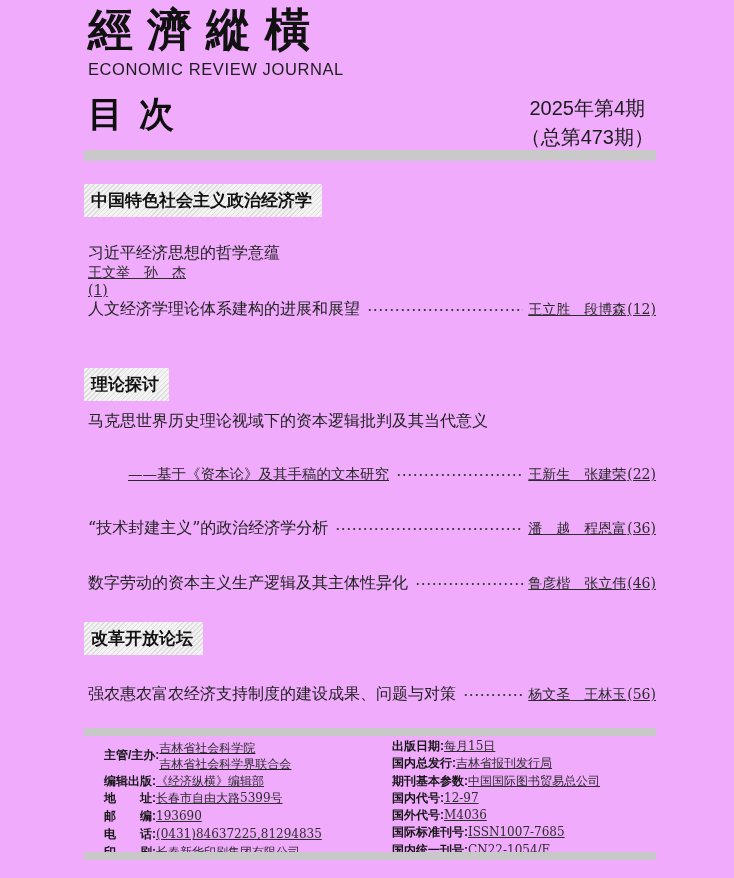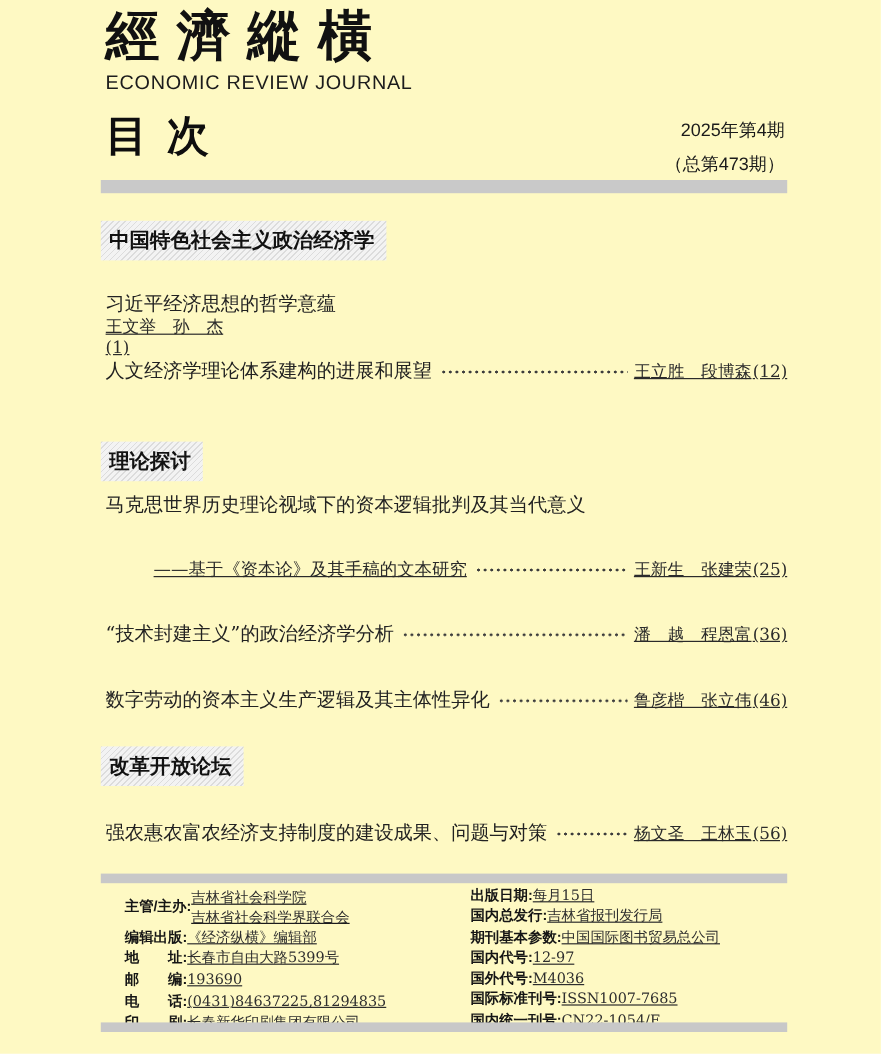--- a/index.html
+++ b/index.html
@@ -1,38 +1,38 @@
 <!DOCTYPE html>
 <html><head>
 <meta charset="utf-8">
 <style>
   html,body{margin:0;padding:0;}
   body{
     width:734px;height:878px;background:#ffffff;color:#1a1a1a;
     font-family:"Liberation Sans", sans-serif;
     position:relative;overflow:hidden;
   }
-  .page{position:absolute;inset:0;background:#fef9c3;}
+  .page{position:absolute;inset:0;background:#f0abfc;}
 
   
   .masthead{position:absolute;left:88px;top:4px;}
   .title-cn{
     font-family:"DejaVu Serif","Liberation Serif",serif;
     font-weight:900;font-size:45px;line-height:52px;letter-spacing:14px;color:#111;
   }
   .title-en{
     margin-top:4px;font-size:16.5px;letter-spacing:0.6px;color:#1c1c1c;font-weight:500;
   }
 
   
   .toc-row{position:absolute;left:88px;right:80px;top:92px;display:flex;justify-content:space-between;align-items:flex-start;}
   .toc-label{
     font-size:35px;font-weight:bold;letter-spacing:16px;color:#0e0e0e;line-height:44px;
   }
-  .issue-info{text-align:right;font-size:15px;line-height:29px;font-weight:500;color:#1b1b1b;padding-top:2px;}
+  .issue-info{text-align:center;font-size:20px;line-height:29px;font-weight:500;color:#1b1b1b;padding-top:2px;}
 
   .rule-bar{position:absolute;left:84px;right:78px;top:150px;height:11px;background:#c9c9c9;}
 
   
   .section-header{
     position:absolute;left:84px;
     font-size:17px;font-weight:bold;color:#121212;
     padding:5px 10px 5px 7px;
     background:repeating-linear-gradient(135deg,#dcdcdc 0px,#dcdcdc 1px,#f3f3f3 1px,#f3f3f3 3.5px);
   }
@@ -113,21 +113,21 @@
 
   <div class="section-header" style="top:368px;">理论探讨</div>
 
   <div class="article-row" style="top:411px;">
     <span class="a-title">马克思世界历史理论视域下的资本逻辑批判及其当代意义</span>
   </div>
   <div class="article-row" style="top:465px;">
     <span class="a-sub kai indent">——基于《资本论》及其手稿的文本研究</span>
     <span class="leader"></span>
     <span class="a-authors kai">王新生　张建荣</span>
-    <span class="a-page kai">(25)</span>
+    <span class="a-page kai">(22)</span>
   </div>
 
   <div class="article-row" style="top:518px;">
     <span class="a-title">“技术封建主义”的政治经济学分析</span>
     <span class="leader"></span>
     <span class="a-authors kai">潘　越　程恩富</span>
     <span class="a-page kai">(36)</span>
   </div>
 
   <div class="article-row" style="top:573px;">

